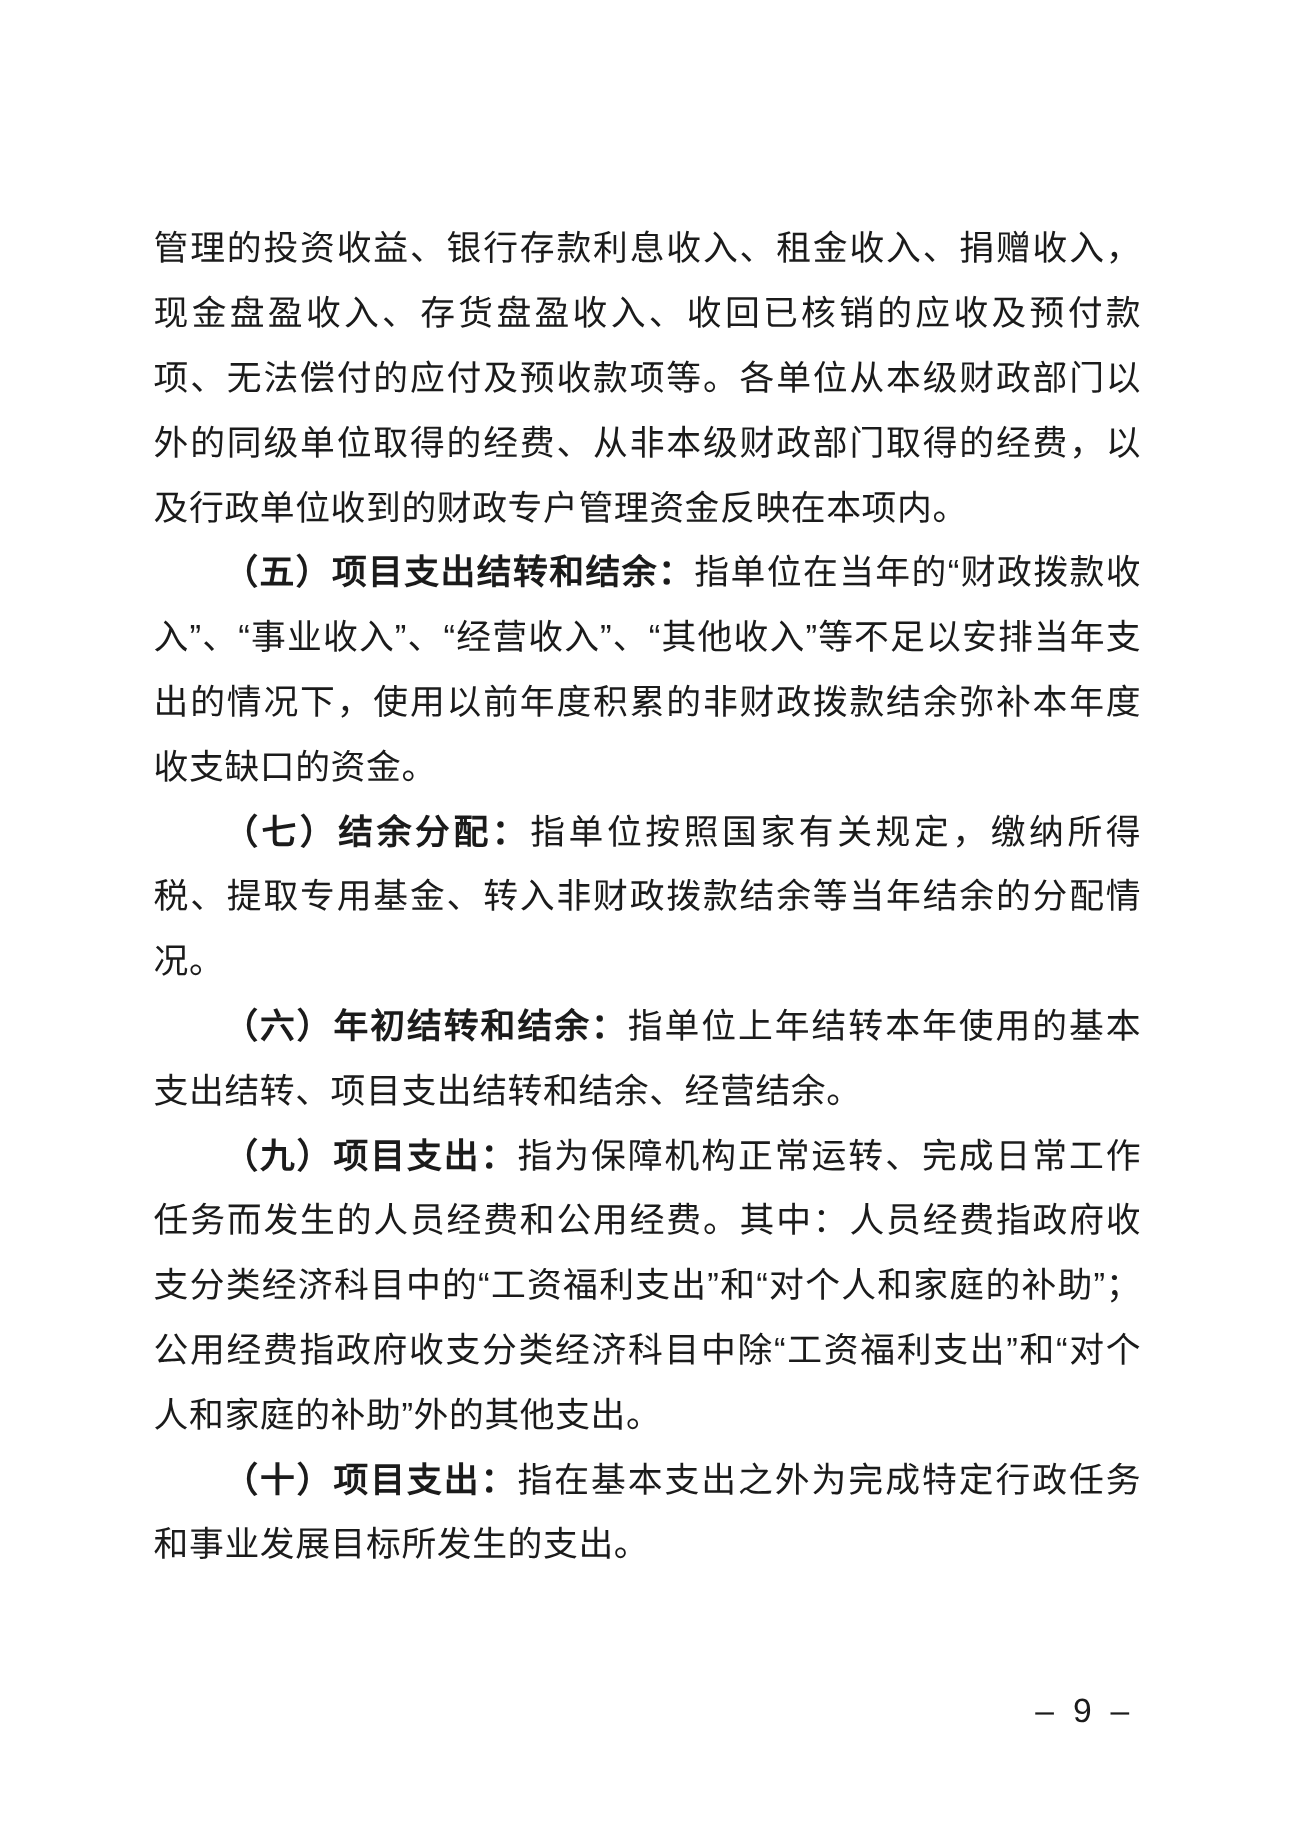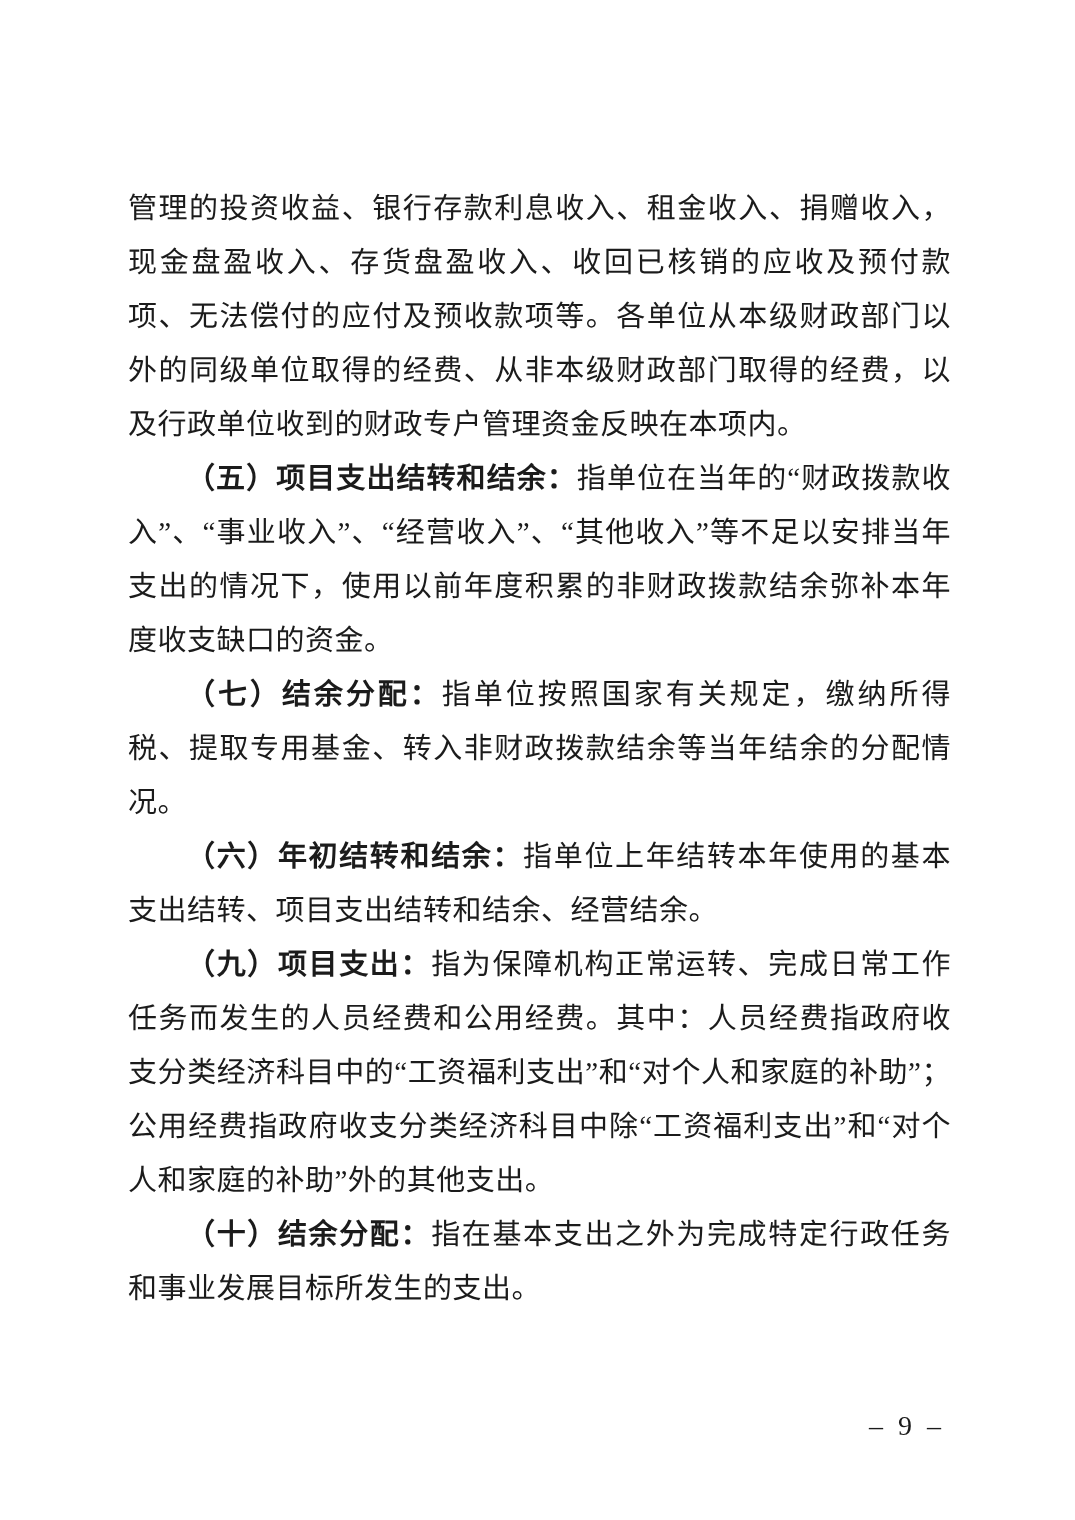--- a/index.html
+++ b/index.html
@@ -6,21 +6,21 @@
     margin: 0;
     padding: 0;
     background: #ffffff;
   }
   .page {
     position: relative;
     width: 1075px;
     height: 1520px;
     background: #ffffff;
     overflow: hidden;
-    font-family: Liberation Serif, serif;
+    font-family: Liberation Sans, sans-serif;
     color: #1b1b1b;
   }
   .text-block {
     position: absolute;
     left: 128px;
     top: 181px;
     width: 823px;
   }
   .para {
     margin: 0;
@@ -59,18 +59,18 @@
 
     <p class="para"><span class="head">（五）项目支出结转和结余：</span><span>指单位在当年的“财政拨款收入”、“事业收入”、“经营收入”、“其他收入”等不足以安排当年支出的情况下，使用以前年度积累的非财政拨款结余弥补本年度收支缺口的资金。</span></p>
 
     <p class="para"><span class="head">（七）结余分配：</span><span>指单位按照国家有关规定，缴纳所得税、提取专用基金、转入非财政拨款结余等当年结余的分配情况。</span></p>
 
     <p class="para"><span class="head">（六）年初结转和结余：</span><span>指单位上年结转本年使用的基本支出结转、项目支出结转和结余、经营结余。</span></p>
 
 
     <p class="para"><span class="head">（九）项目支出：</span><span>指为保障机构正常运转、完成日常工作任务而发生的人员经费和公用经费。其中：人员经费指政府收支分类经济科目中的“工资福利支出”和“对个人和家庭的补助”；公用经费指政府收支分类经济科目中除“工资福利支出”和“对个人和家庭的补助”外的其他支出。</span></p>
 
-    <p class="para"><span class="head">（十）结余分配：</span><span>指在基本支出之外为完成特定行政任务和事业发展目标所发生的支出。</span></p>
+    <p class="para"><span class="head">（十）项目支出：</span><span>指在基本支出之外为完成特定行政任务和事业发展目标所发生的支出。</span></p>
 
   </div>
 
   <div class="page-number">– 9 –</div>
 </div>
 
 </body></html>

